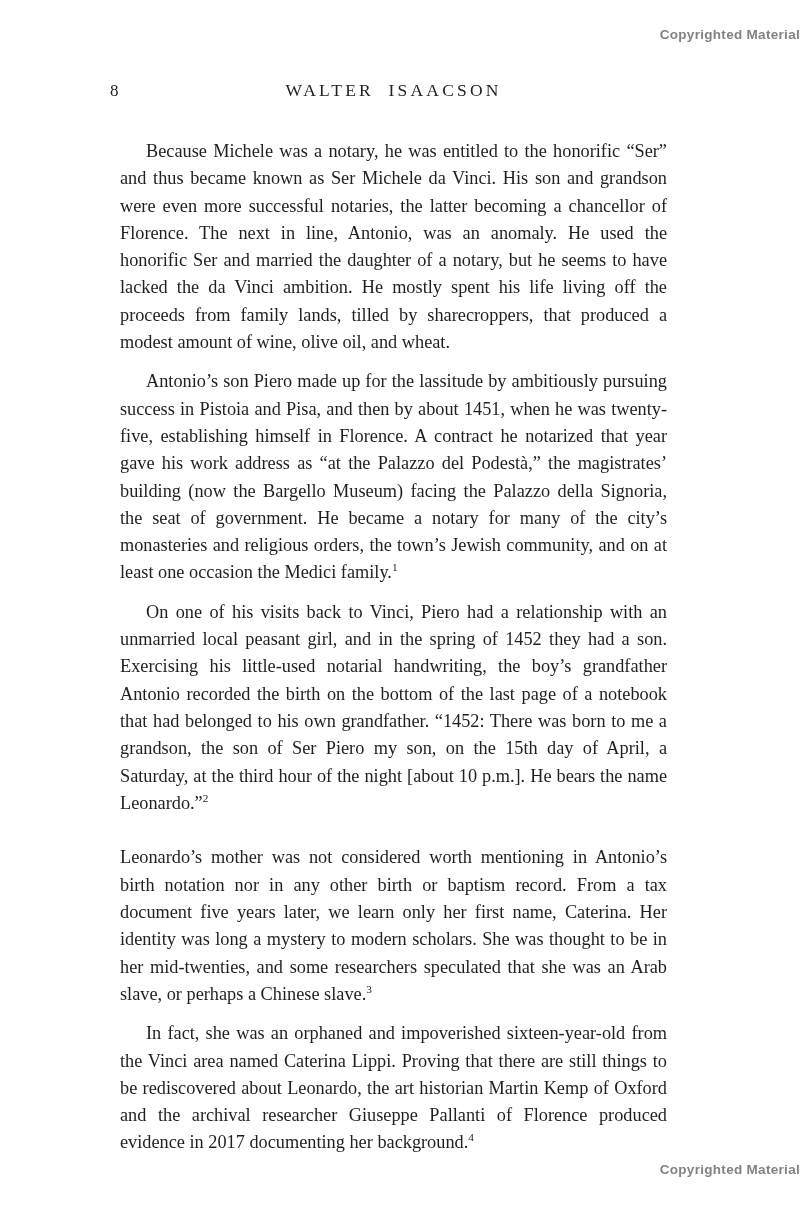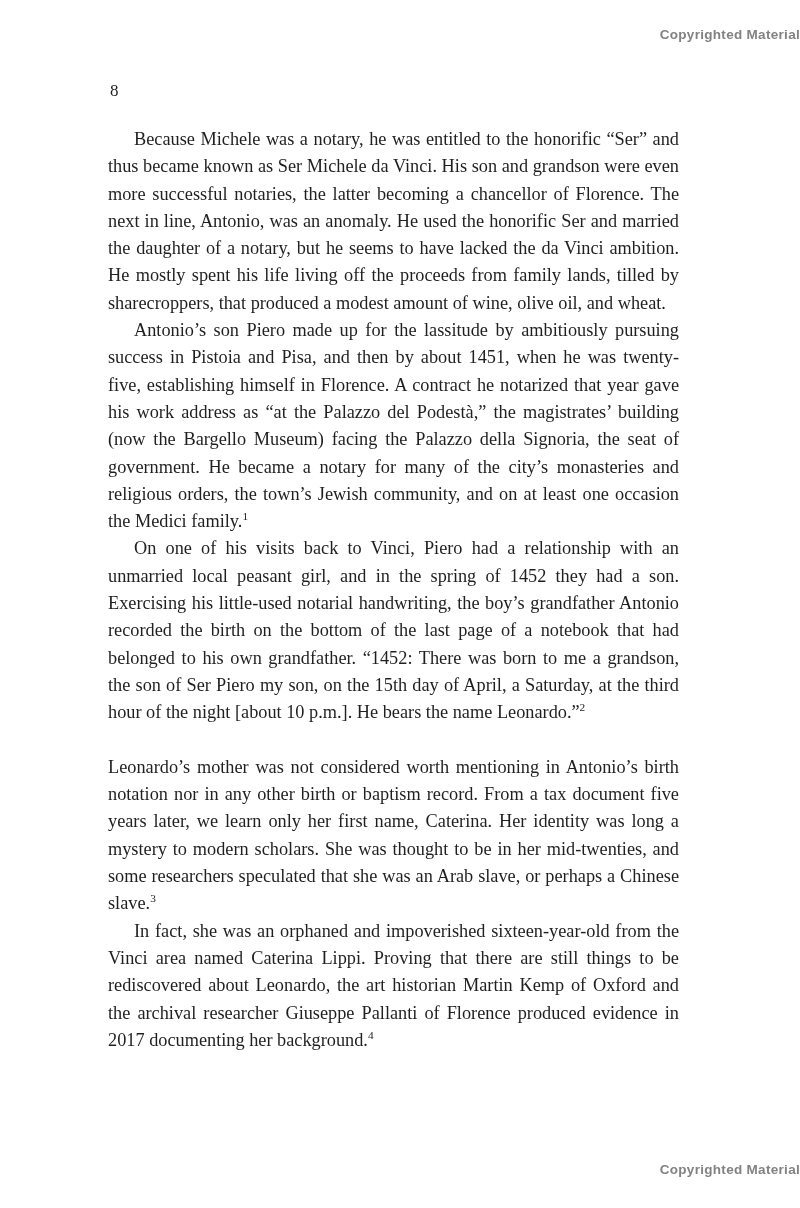--- a/index.html
+++ b/index.html
@@ -54,41 +54,42 @@
     left: 108px;
     width: 571px;
     color: var(--text-color, #1f1f1f);
     font-size: 18.3px;
     line-height: 27.3px;
     text-align: justify;
     hyphens: auto;
     -webkit-hyphens: auto;
   }
   .para {
-    margin: 0;
+    margin: 12px;
     padding: 0;
   }
   .para.indent { text-indent: 26px; }
   .para.sbreak { margin-top: 27.3px; }
   .para sup {
     font-size: 0.62em;
     line-height: 0;
     vertical-align: super;
     letter-spacing: 0;
   }
 </style>
 </head>
 <body>
 
 <div class="page">
 
   <div class="notice top">Copyrighted Material</div>
 
   <div class="header">
     <span class="pagenum">8</span>
+    <span class="runhead">WALTER ISAACSON</span>
   </div>
 
   <div class="textblock">
       <p class="para indent">Because Michele was a notary, he was entitled to the honorific “Ser” and thus became known as Ser Michele da Vinci. His son and grandson were even more successful notaries, the latter becoming a chancellor of Florence. The next in line, Antonio, was an anomaly. He used the honorific Ser and married the daughter of a notary, but he seems to have lacked the da Vinci ambition. He mostly spent his life living off the proceeds from family lands, tilled by sharecroppers, that produced a modest amount of wine, olive oil, and wheat.</p>
       <p class="para indent">Antonio’s son Piero made up for the lassitude by ambitiously pursuing success in Pistoia and Pisa, and then by about 1451, when he was twenty-five, establishing himself in Florence. A contract he notarized that year gave his work address as “at the Palazzo del Podestà,” the magistrates’ building (now the Bargello Museum) facing the Palazzo della Signoria, the seat of government. He became a notary for many of the city’s monasteries and religious orders, the town’s Jewish community, and on at least one occasion the Medici family.<sup>1</sup></p>
       <p class="para indent">On one of his visits back to Vinci, Piero had a relationship with an unmarried local peasant girl, and in the spring of 1452 they had a son. Exercising his little-used notarial handwriting, the boy’s grandfather Antonio recorded the birth on the bottom of the last page of a notebook that had belonged to his own grandfather. “1452: There was born to me a grandson, the son of Ser Piero my son, on the 15th day of April, a Saturday, at the third hour of the night [about 10 p.m.]. He bears the name Leonardo.”<sup>2</sup></p>
       <p class="para sbreak">Leonardo’s mother was not considered worth mentioning in Antonio’s birth notation nor in any other birth or baptism record. From a tax document five years later, we learn only her first name, Caterina. Her identity was long a mystery to modern scholars. She was thought to be in her mid-twenties, and some researchers speculated that she was an Arab slave, or perhaps a Chinese slave.<sup>3</sup></p>
       <p class="para indent">In fact, she was an orphaned and impoverished sixteen-year-old from the Vinci area named Caterina Lippi. Proving that there are still things to be rediscovered about Leonardo, the art historian Martin Kemp of Oxford and the archival researcher Giuseppe Pallanti of Florence produced evidence in 2017 documenting her background.<sup>4</sup></p>
     </div>
 

